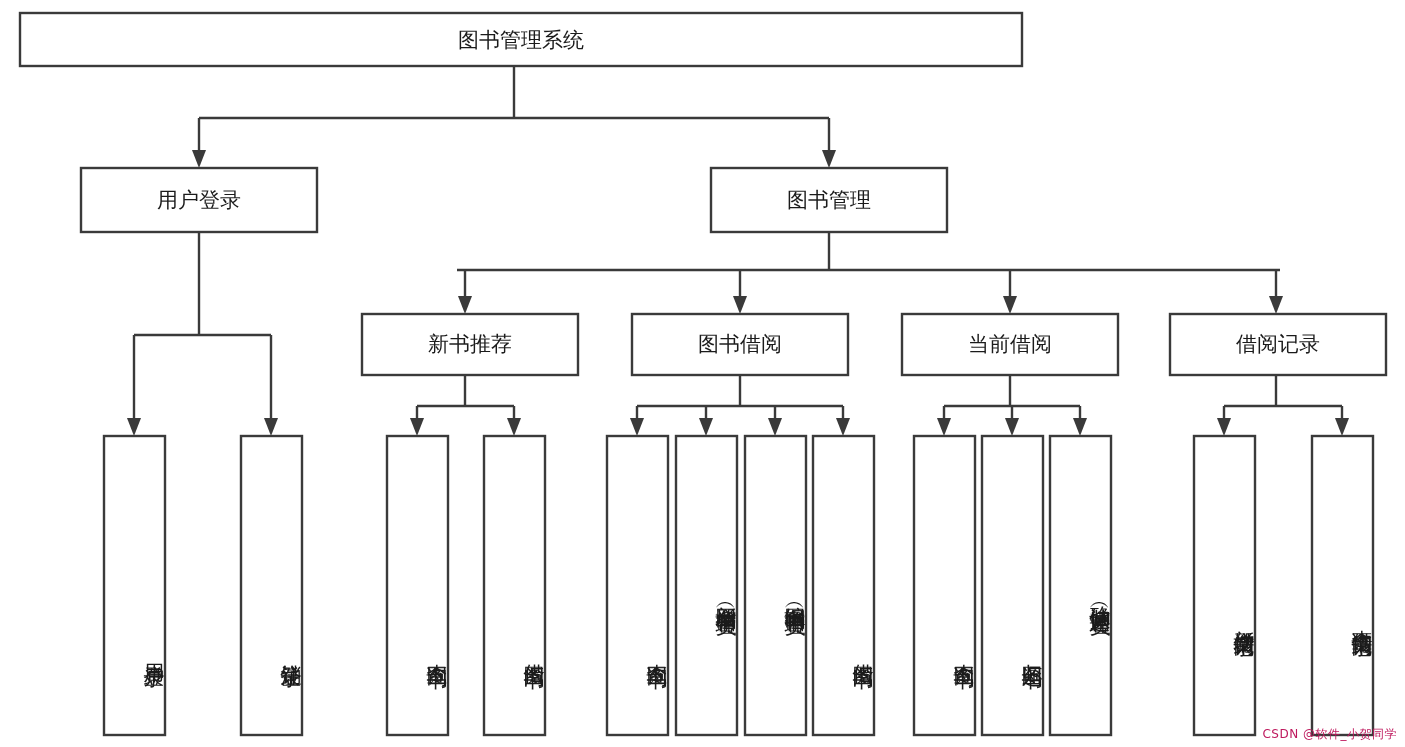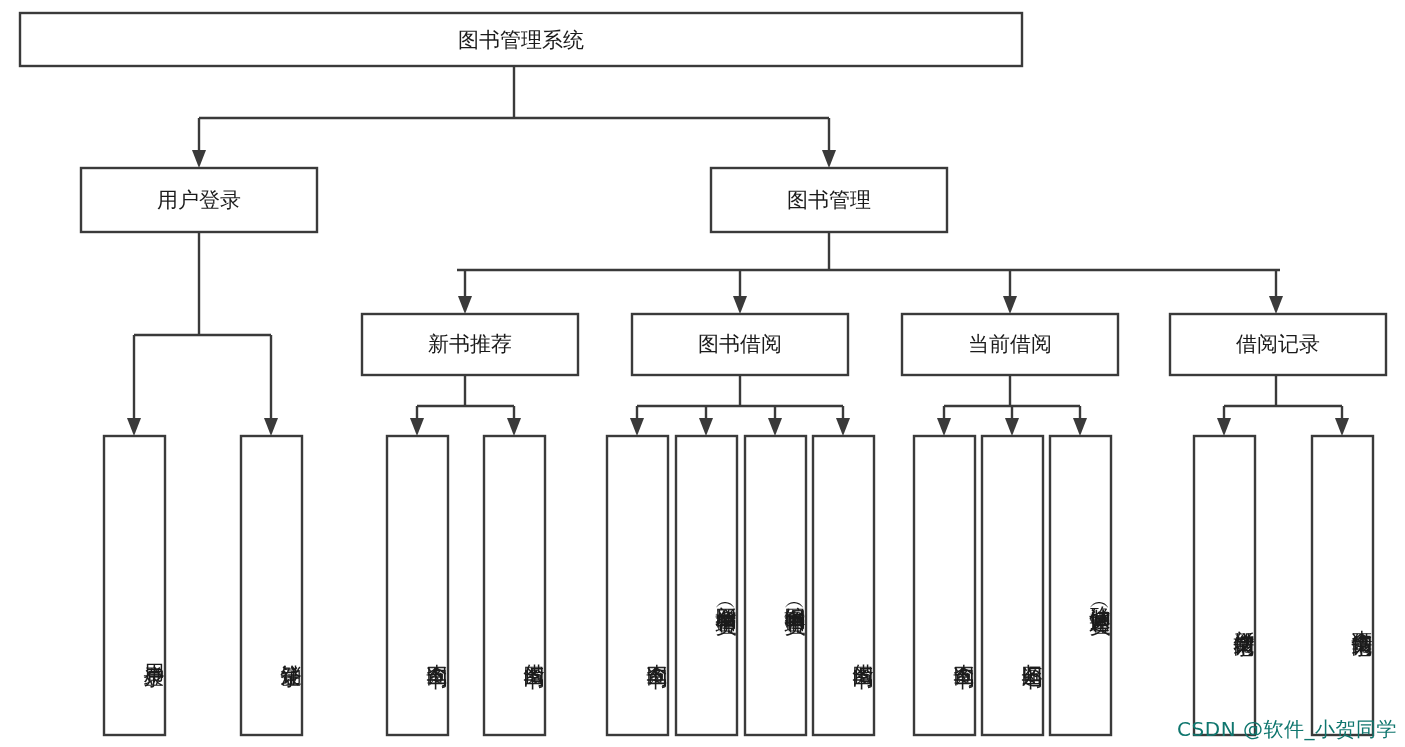--- a/index.html
+++ b/index.html
@@ -53,22 +53,22 @@
     fill: none;
   }
   .arrow-head {
     fill: #3a3a3a;
     stroke: none;
   }
   .watermark {
     position: absolute;
     right: 8px;
     bottom: 4px;
-    font-size: 20px;
-    color: #0f766e;
+    font-size: 12px;
+    color: #be185d;
     letter-spacing: 0.5px;
     white-space: nowrap;
     font-family: "DejaVu Sans", "Liberation Sans", sans-serif;
   }
 </style>
 </head>
 <body>
 
 <svg id="canvas" viewBox="0 0 1405 747">
   <defs>

